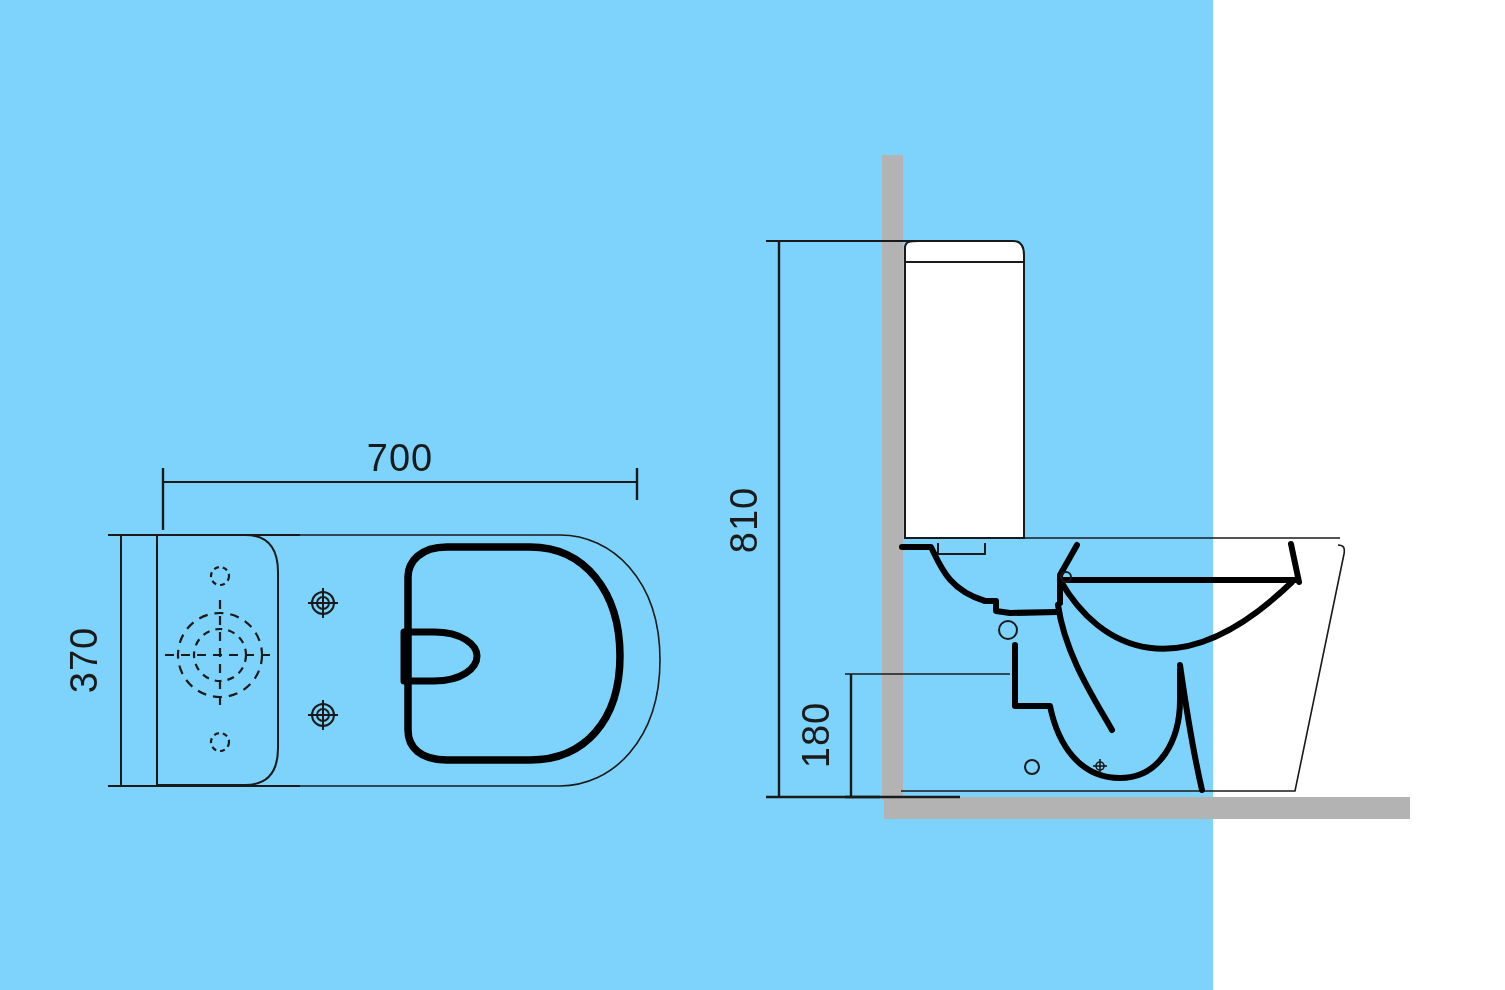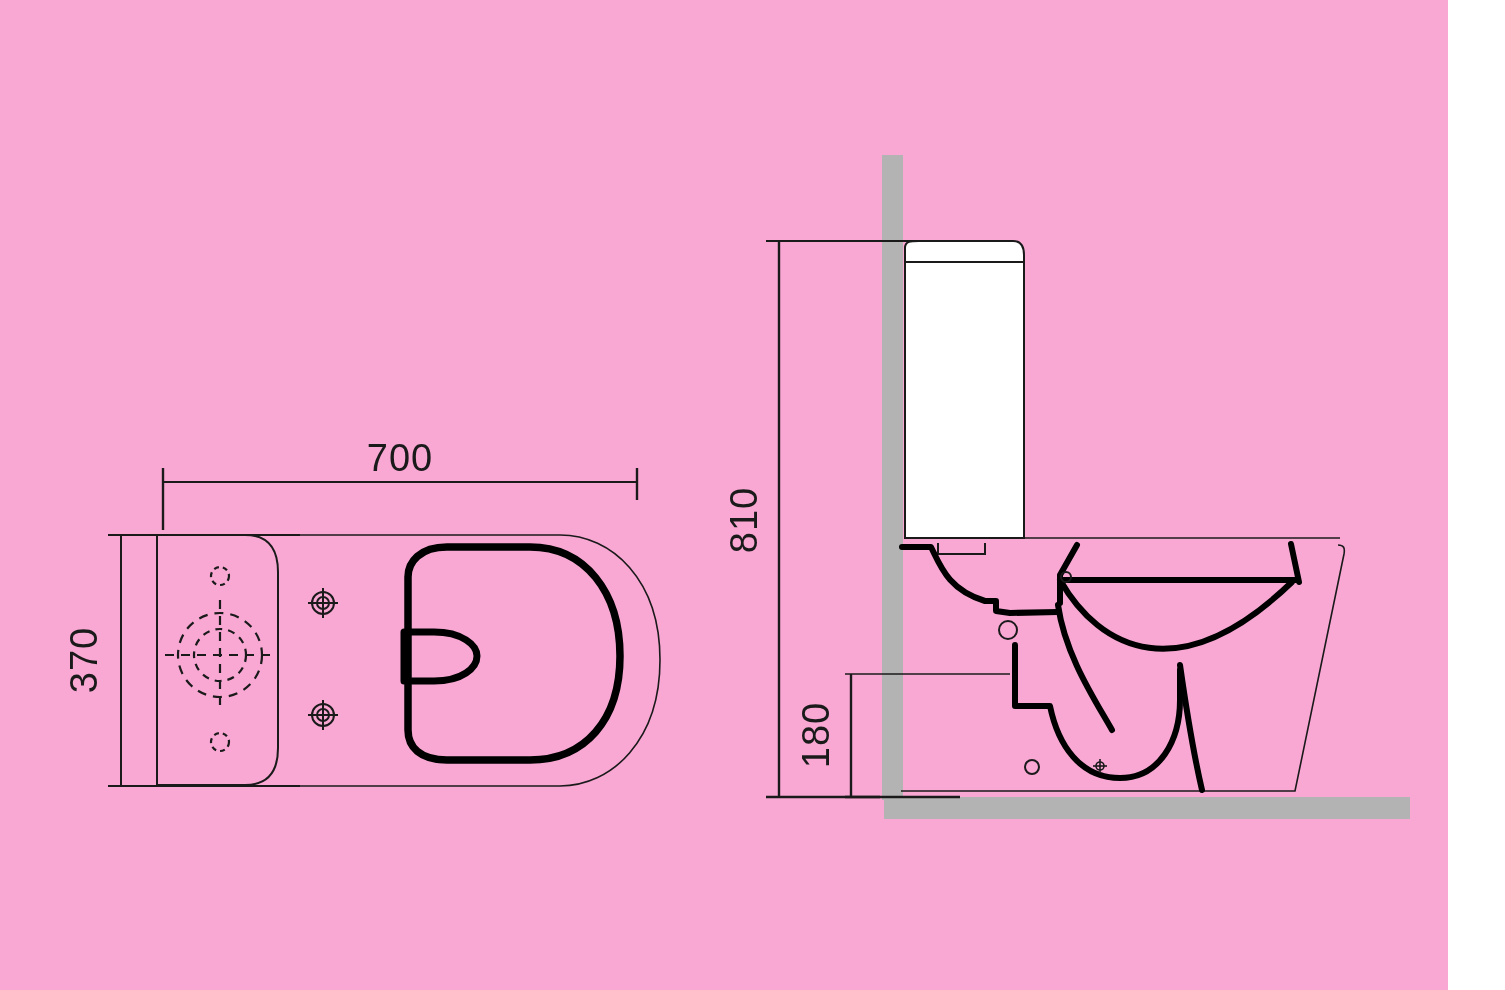--- a/index.html
+++ b/index.html
@@ -8,23 +8,23 @@
     background: #ffffff;
   }
   body {
     width: 1505px;
     height: 990px;
     font-family: "Liberation Sans", sans-serif;
     overflow: hidden;
   }
   #drawing-root {
     position: relative;
-    width: 1448px;
+    width: 1213px;
     height: 990px;
-    background: #f9a8d4;
+    background: #7dd3fc;
   }
   #drawing-svg {
     position: absolute;
     top: 0;
     left: 0;
     width: 1505px;
     height: 990px;
   }
   .dim-text {
     font-family: "Liberation Sans", sans-serif;

